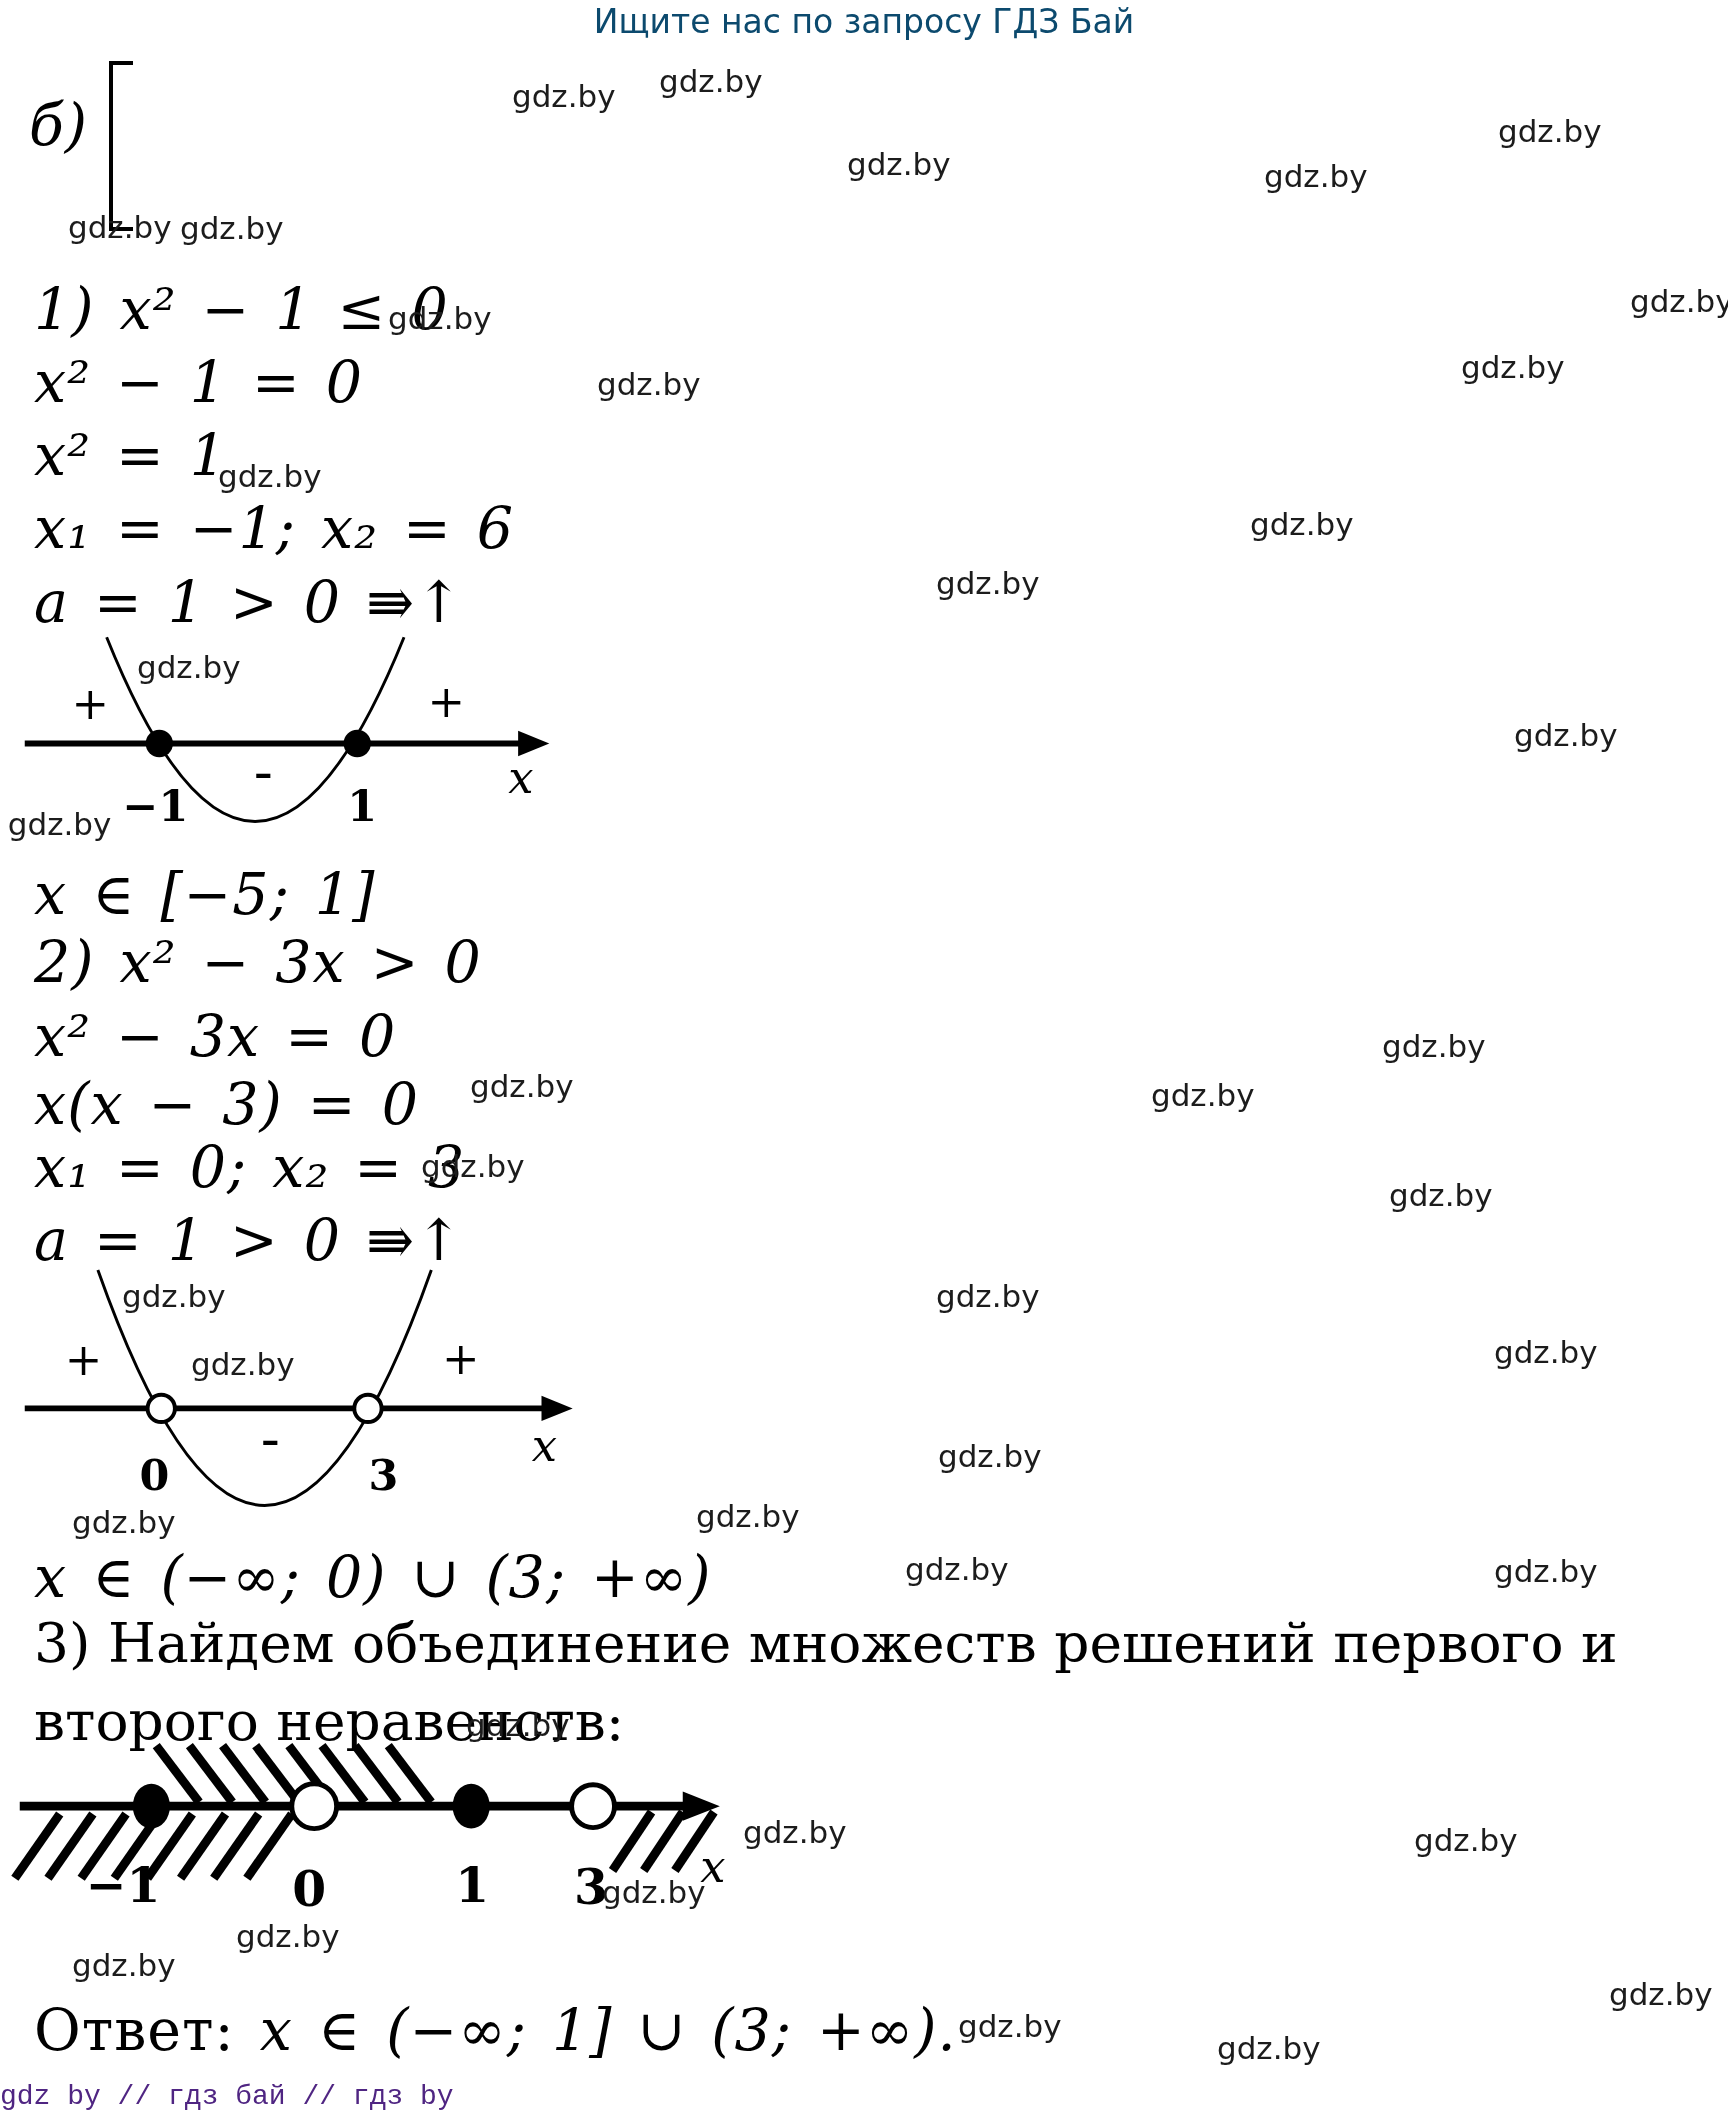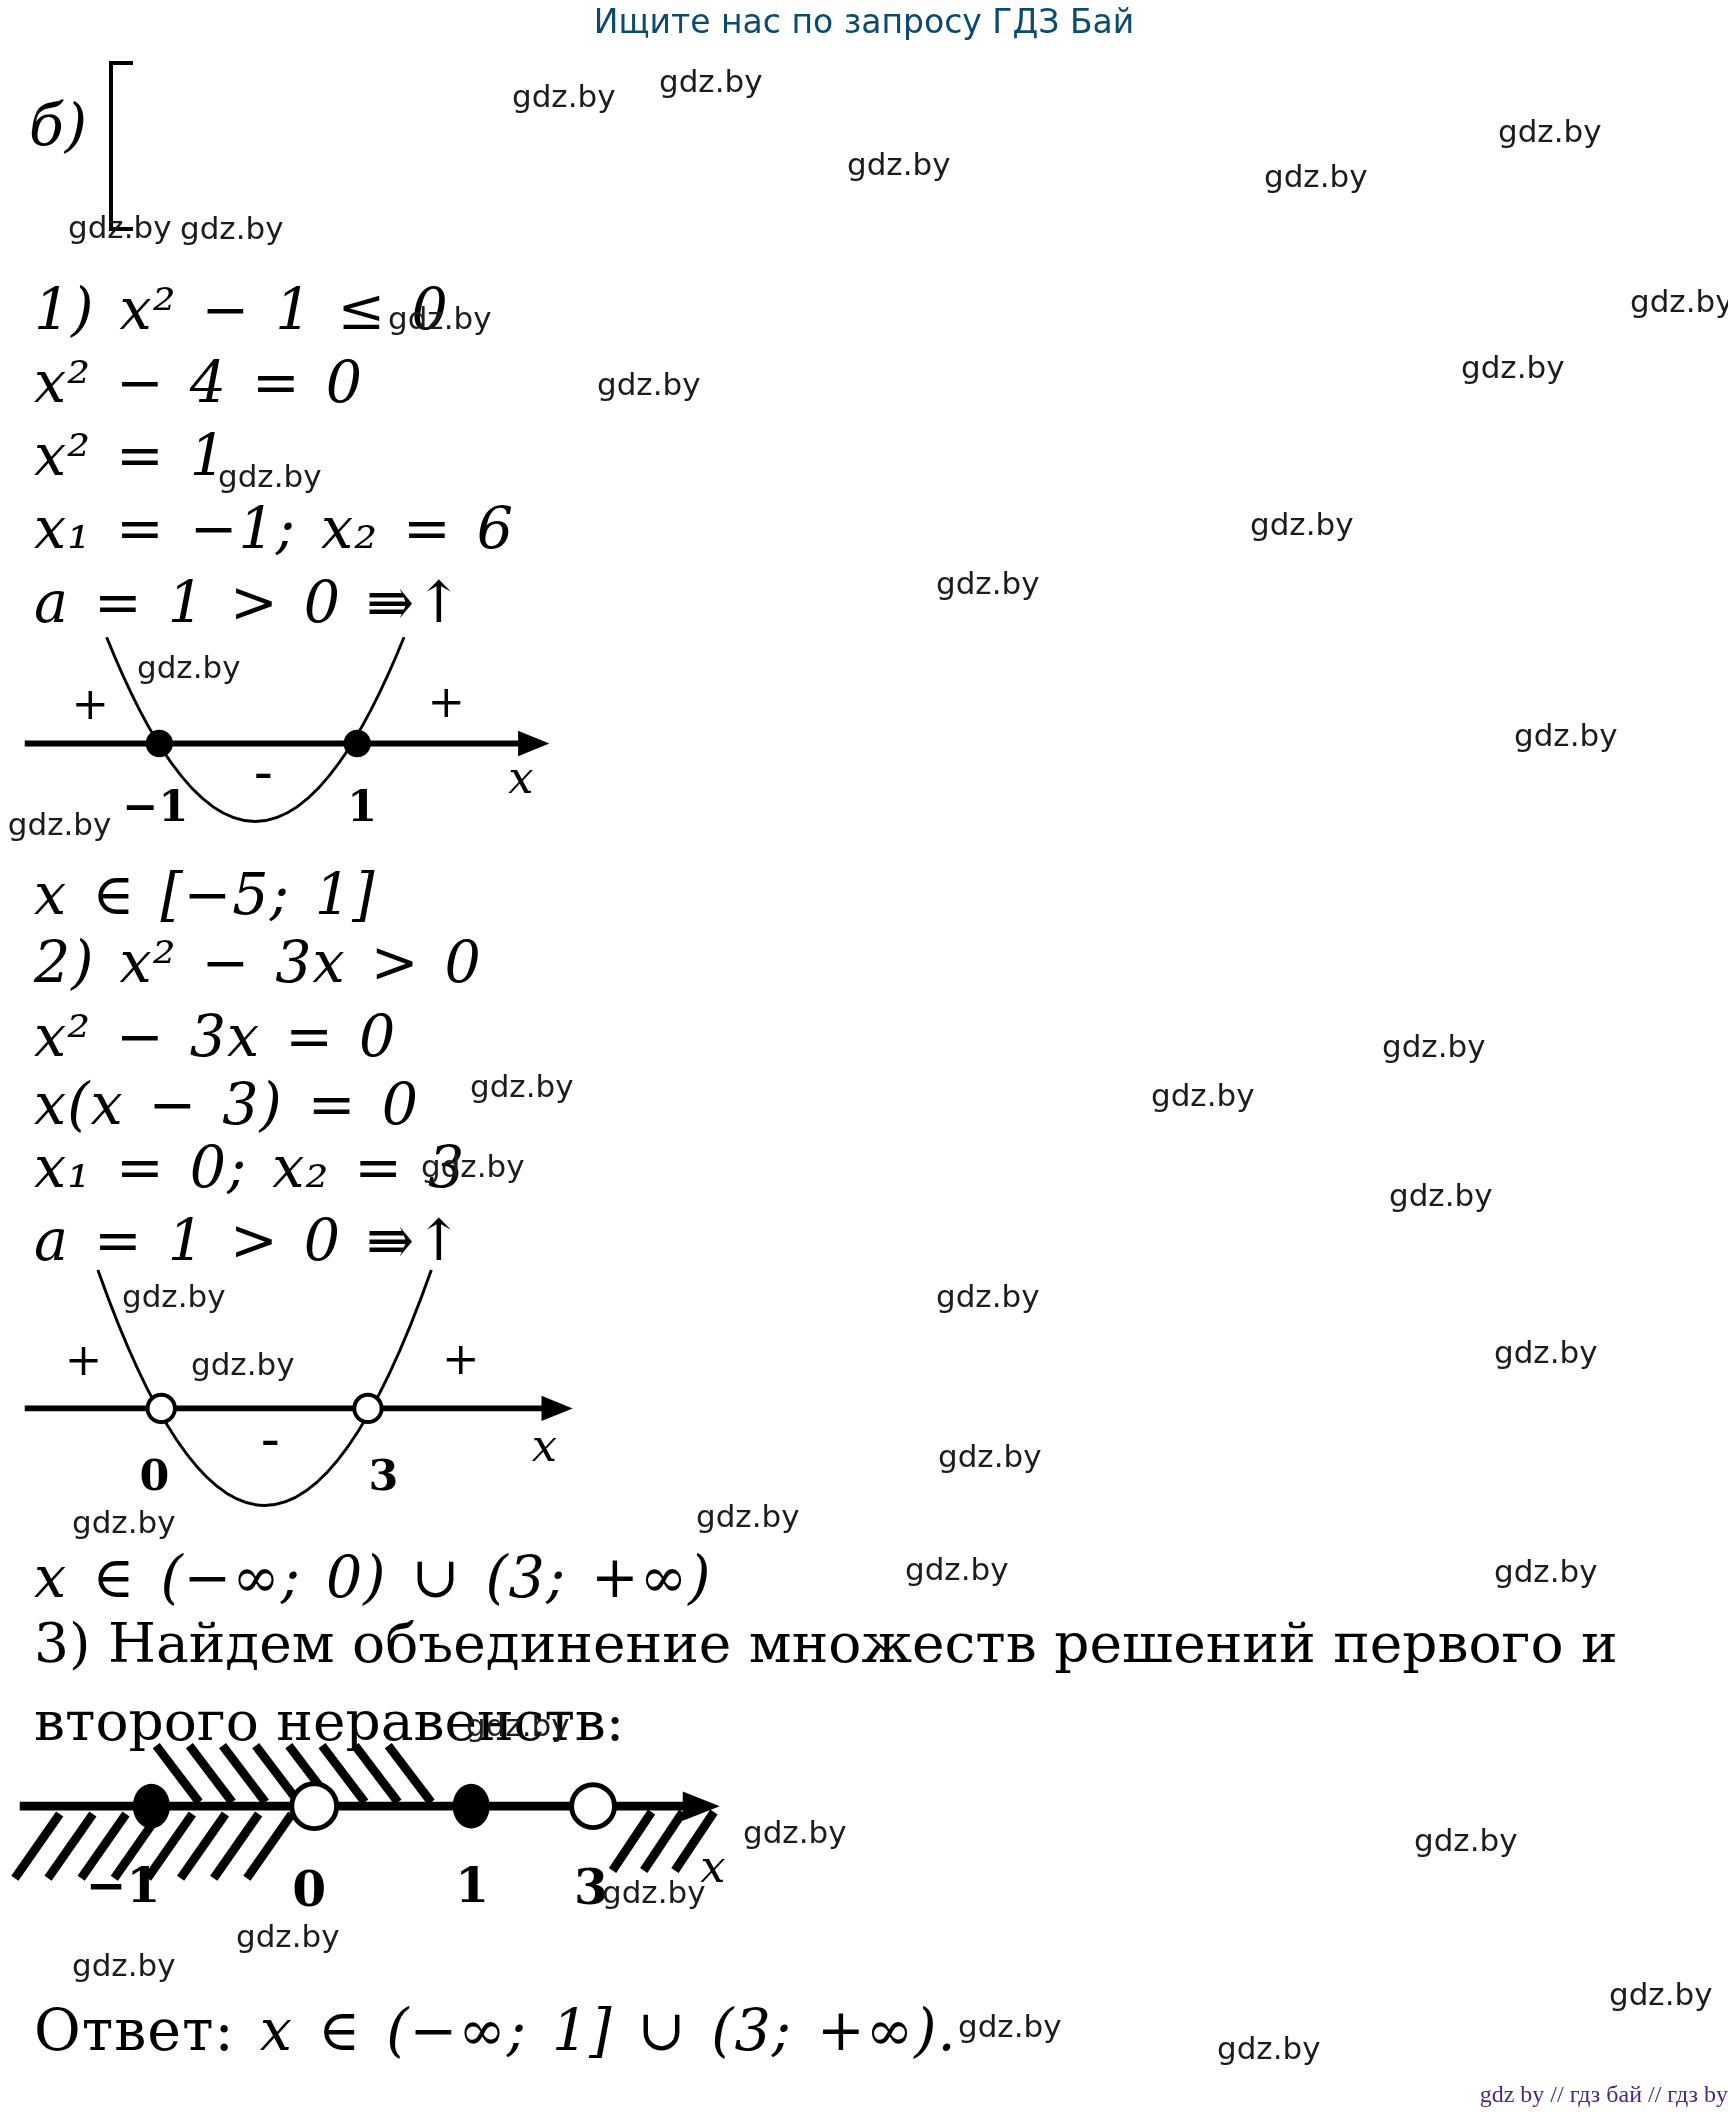--- a/index.html
+++ b/index.html
@@ -12,23 +12,23 @@
     color:#000;
   }
   .page-header{
     position:absolute;top:2px;left:0;width:100%;
     text-align:center;
     font-family:"DejaVu Sans","Liberation Sans",sans-serif;
     font-size:33px;
   }
   .page-footer{
     position:absolute;top:2081px;left:0;width:100%;
-    text-align:right;
-    font-family:Liberation Serif, serif;
-    font-size:24px;
+    text-align:left;
+    font-family:Liberation Mono, monospace;
+    font-size:28px;
   }
   .math{
     position:absolute;left:34px;
     font-family:"DejaVu Serif","DejaVu Sans","Liberation Serif",serif;
     font-style:italic;
     font-size:57px;line-height:1.1;
     letter-spacing:1px;word-spacing:5.9px;
     white-space:nowrap;color:#000;
   }
   .upright{font-style:normal}
@@ -63,21 +63,21 @@
 <body>
 
 <div class="page-header" style="color: #0c4a6e;">Ищите нас по запросу ГДЗ Бай</div>
 
 <div class="system">
   <div class="math case-label">б)</div>
   <div class="bracket"></div>
 </div>
 
 <div class="math" style="top:278px">1) x² − 1 ≤ 0</div>
-<div class="math" style="top:351px">x² − 4 = 0</div>
+<div class="math" style="top:351px">x² − 1 = 0</div>
 <div class="math" style="top:424px">x² = 1</div>
 <div class="math" style="top:497px">x₁ = −1; x₂ = 6</div>
 <div class="math" style="top:571px">a = 1 &gt; 0 ⇛↑</div>
 
 <div class="diagram" style="left:14.6px;top:600px">
   <svg width="546" height="249" viewBox="0 0 560 255">
     <line x1="10" y1="147" x2="518" y2="147" stroke="#000" stroke-width="6"></line>
     <polygon points="516,134 548,147 516,160" fill="#000"></polygon>
     <path d="M 94,38 Q 246,416 399,38" fill="none" stroke="#000" stroke-width="3"></path>
     <circle cx="148" cy="147" r="14" fill="#000"></circle>

